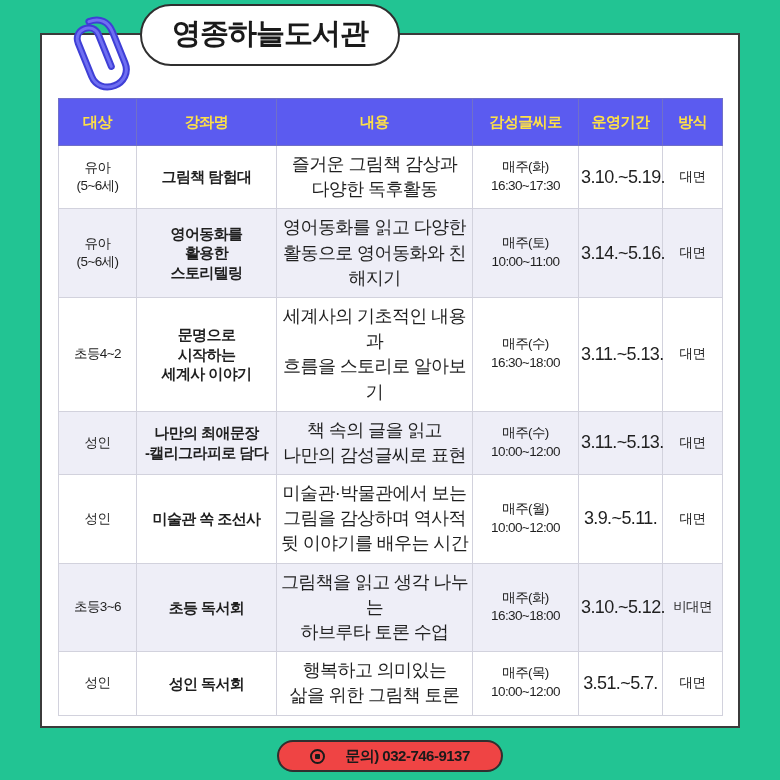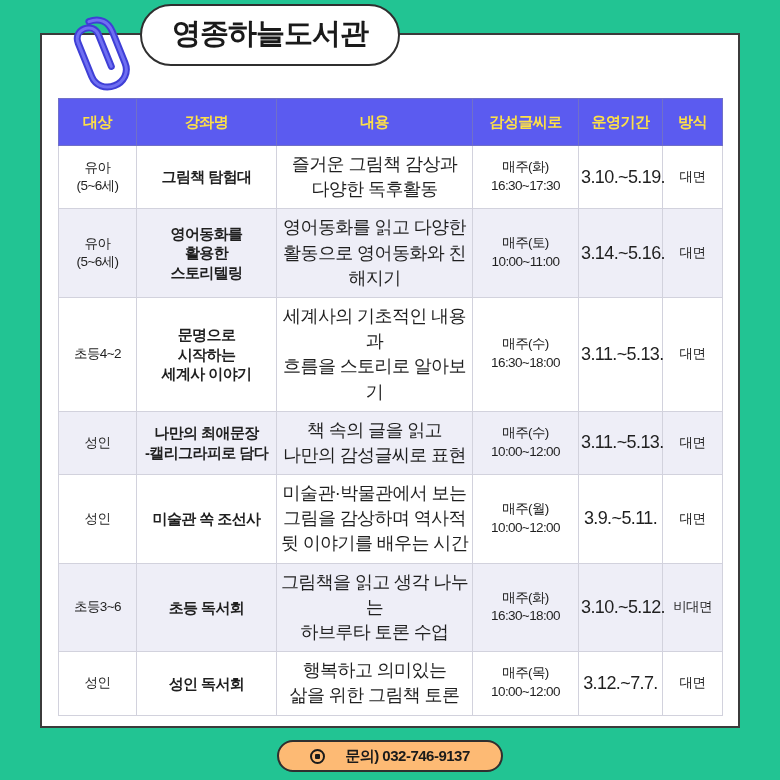--- a/index.html
+++ b/index.html
@@ -104,21 +104,21 @@
   .col4 { width: 106px; }
   .col5 { width: 84px; }
   .col6 { width: 60px; }
 
   .footer {
     position: absolute;
     left: 277px;
     top: 740px;
     width: 226px;
     height: 32px;
-    background: #fdba74;
+    background: #ef4444;
     border: 2px solid #2f2f2f;
     border-radius: 16px;
     display: flex;
     align-items: center;
     justify-content: center;
     gap: 20px;
     box-sizing: border-box;
   }
   .footer-text {
     font-size: 15px;
@@ -231,21 +231,21 @@
           <td class="c-content">그림책을 읽고 생각 나누는<br>하브루타 토론 수업</td>
           <td class="c-time">매주(화)<br>16:30~18:00</td>
           <td class="c-period">3.10.~5.12.</td>
           <td class="c-method">비대면</td>
         </tr>
         <tr class="plain">
           <td class="c-target">성인</td>
           <td class="c-course">성인 독서회</td>
           <td class="c-content">행복하고 의미있는<br>삶을 위한 그림책 토론</td>
           <td class="c-time">매주(목)<br>10:00~12:00</td>
-          <td class="c-period">3.12.~7.7.</td>
+          <td class="c-period">3.51.~5.7.</td>
           <td class="c-method">대면</td>
         </tr>
       </tbody>
   </table>
 
   <div class="footer">
     <span class="phone-icon"></span>
     <span class="footer-text">문의) 032-746-9137</span>
   </div>
 </div>

